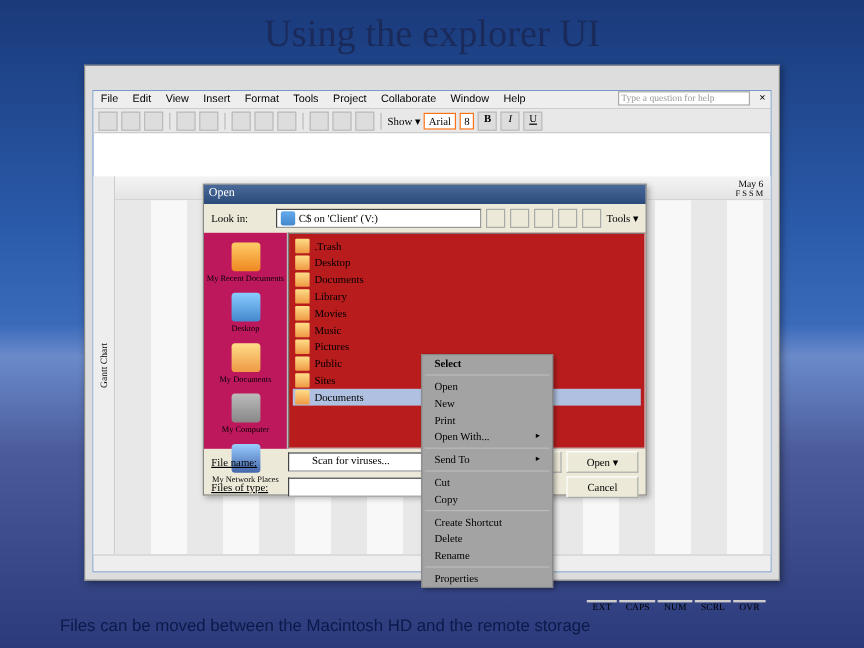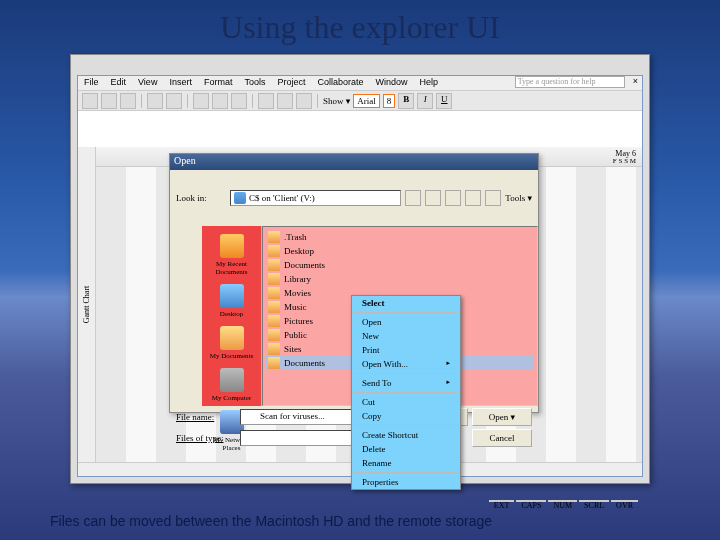--- a/index.html
+++ b/index.html
@@ -122,60 +122,59 @@
     background: #ece9d8;
     border: 1px solid #888;
     box-shadow: 2px 2px 5px rgba(0,0,0,.3);
   }
   .open-title {
     height: 16px; background: linear-gradient(#4a6a9a,#2a4a7a);
     color:#fff; font:10px Tahoma; padding:1px 4px;
   }
   .open-row {
     display:flex; align-items:center;
-    padding: 20px 6px;
+    padding: 4px 6px;
     font: 9px Tahoma;
     gap: 4px;
   }
   .open-row .lbl { width: 50px; }
   .look-in {
     flex:1; height:16px; background:#fff; border:1px inset #999;
     display:flex; align-items:center; padding:0 3px; gap:3px;
   }
   .look-in .ic { width:12px;height:12px;background:linear-gradient(#6ae,#48c);border-radius:2px; }
   .nav-btn { width:16px;height:16px;background:#ece9d8;border:1px solid #aaa; }
   .open-body {
     display:flex;
     height: 180px;
   }
   .places {
-    width: 60px;
-    background: #ef4444;
+    width: 70px;
+    background: #be185d;
     border-right:1px solid #bbb;
     display:flex; flex-direction:column;
     padding: 4px 0;
-    margin-left: 32px;
   }
   .place {
     display:flex; flex-direction:column; align-items:center;
     padding: 4px 2px;
     font: 7px Tahoma; text-align:center;
     gap:2px;
   }
   .place .ic {
     width: 24px; height: 24px;
     background: linear-gradient(#fc6,#e82);
     border-radius: 3px;
   }
   .place.desktop .ic { background: linear-gradient(#8cf,#48c); }
   .place.docs .ic { background: linear-gradient(#fd8,#e94); }
   .place.comp .ic { background: linear-gradient(#bbb,#888); }
   .place.net .ic { background: linear-gradient(#9cf,#46a); }
   .file-list {
-    flex:1; background:#fca5a5; border:1px inset #ccc;
+    flex:1; background:#b91c1c; border:1px inset #ccc;
     padding: 3px;
     overflow:hidden;
   }
   .file-item {
     display:flex; align-items:center;
     font: 9px Tahoma;
     padding: 1px 2px;
     gap: 4px;
   }
   .file-item .ic { width:12px;height:12px;background:linear-gradient(#fd8,#e94);border-radius:1px; }
@@ -185,21 +184,21 @@
     font: 9px Tahoma;
   }
   .open-bottom-row { display:flex; align-items:center; gap:4px; margin-bottom:3px; }
   .open-bottom-row .lbl { width:60px;text-decoration:underline; }
   .open-bottom-row .fld { flex:1; height:16px; background:#fff; border:1px inset #999; padding:1px 19px; }
   .open-btn { width:60px; height:18px; background:#ece9d8; border:1px outset #fff; font:9px Tahoma; }
   .context-menu {
     position:absolute;
     left: 280px; top: 240px;
     width: 110px;
-    background: #7dd3fc;
+    background: #a3a3a3;
     border: 1px solid #888;
     box-shadow: 2px 2px 4px rgba(0,0,0,.4);
     font: 9px Tahoma;
   }
   .cm-item { padding: 2px 10px; }
   .cm-item.bold { font-weight:bold; }
   .cm-sep { height:1px; background:#bbb; margin:2px 2px; }
   .cm-item.arrow::after { content:"▸"; float:right; font-size:7px; }
 </style>
 </head>

